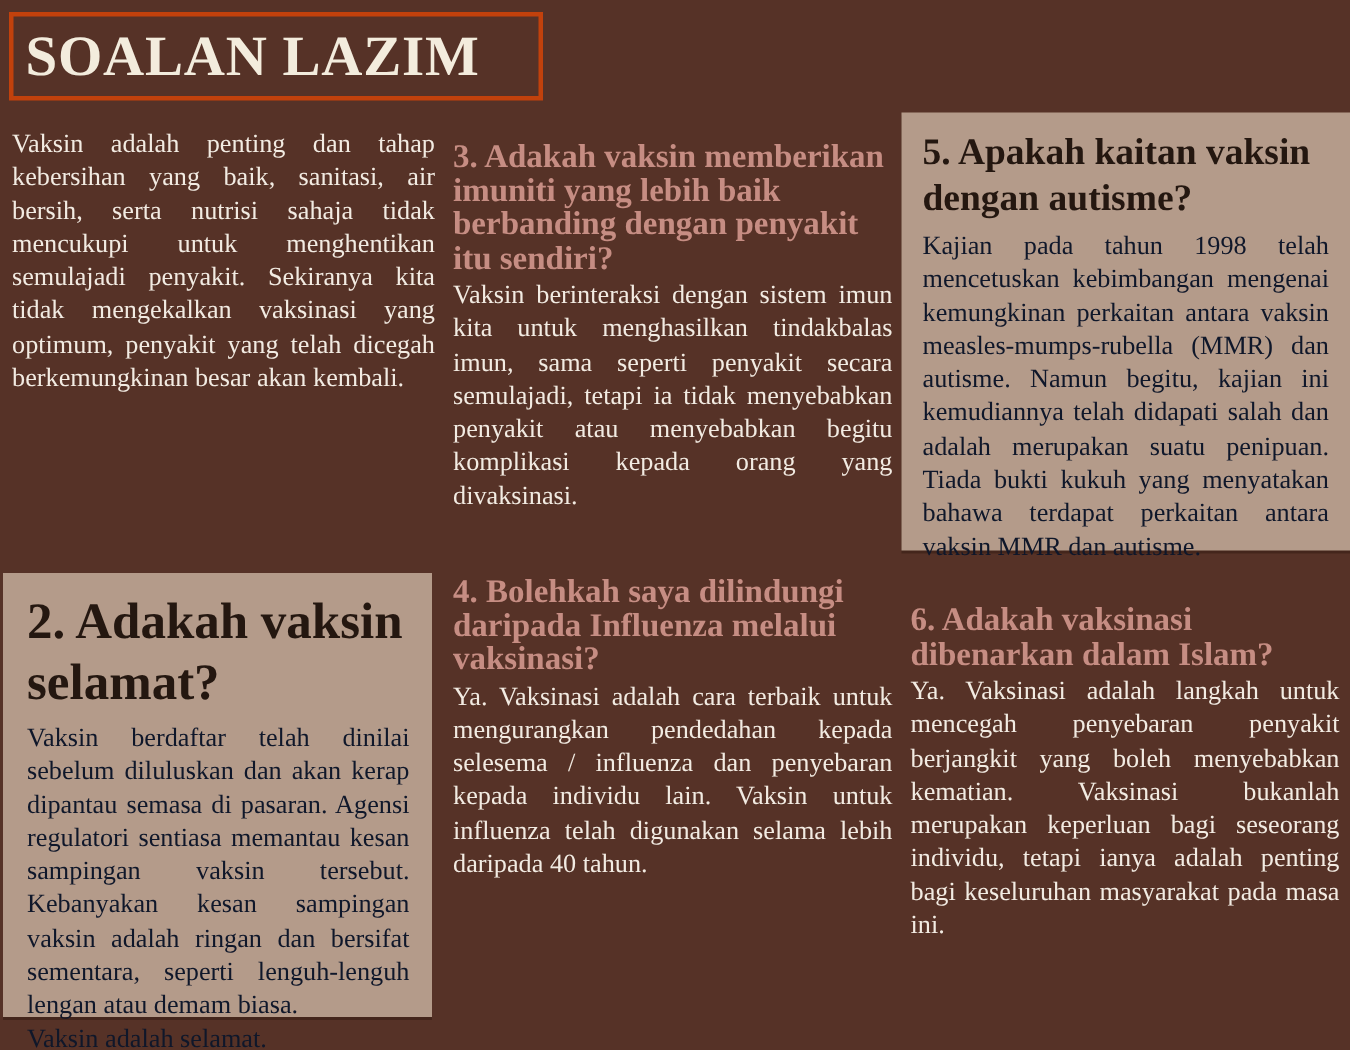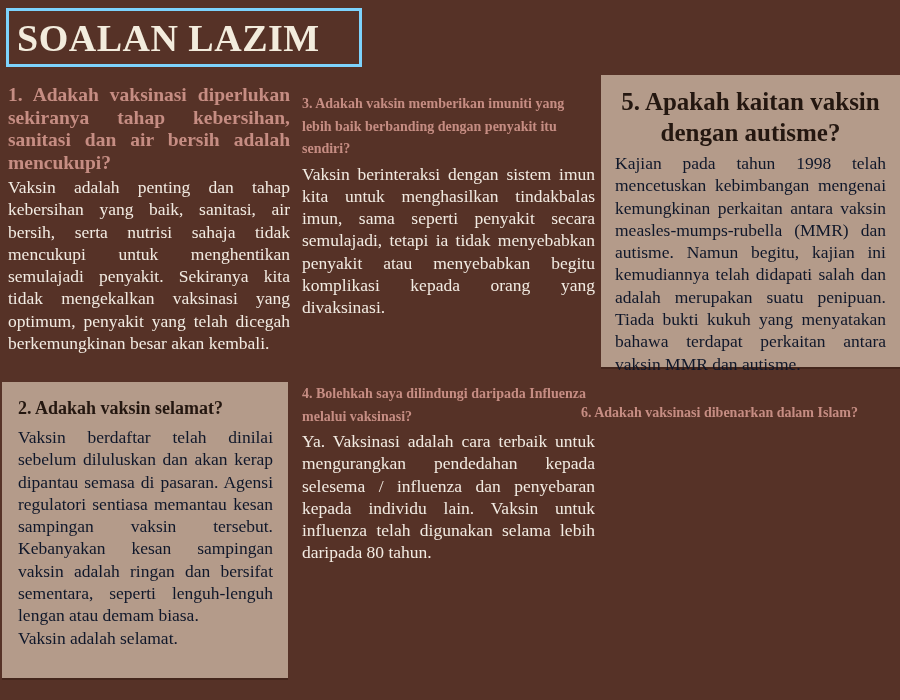--- a/index.html
+++ b/index.html
@@ -14,38 +14,38 @@
     background: #563227;
     font-family: "Liberation Serif", "DejaVu Serif", serif;
     overflow: hidden;
   }
   .title-box {
     position: absolute;
     left: 6px;
     top: 8px;
     width: 350px;
     height: 53px;
-    border: 3px solid #7dd3fc;
+    border: 3px solid #c2410c;
     display: flex;
     align-items: center;
   }
   .title-box h1 {
     margin: 0;
     padding-left: 8px;
     font-size: 38px;
     font-weight: bold;
     color: #f3ecdd;
     letter-spacing: 0.5px;
     white-space: nowrap;
   }
   .qblock { position: absolute; }
   .qhead {
     margin: 0 0 2px 0;
     font-weight: bold;
-    font-size: 14px;
+    font-size: 22px;
     line-height: 22.5px;
     color: #c68d83;
   }
   .qhead.justify { text-align: justify; }
   .qhead.q1size { font-size: 19.5px; }
   .qbody {
     margin: 0;
     font-size: 17.5px;
     line-height: 22.3px;
     color: #f2ebe2;
@@ -54,63 +54,63 @@
   .panel {
     background: #b49b8a;
     box-sizing: border-box;
     box-shadow: 0 2px 0 rgba(35, 18, 10, 0.35);
   }
   .panel .qhead-dark {
     margin: 0 0 4px 0;
     font-weight: bold;
     color: #241710;
   }
-  #q2 .qhead-dark { font-size: 18px; line-height: 28px; }
-  #q5 .qhead-dark { font-size: 25px; line-height: 31px; text-align: center; }
+  #q2 .qhead-dark { font-size: 34px; line-height: 41px; }
+  #q5 .qhead-dark { font-size: 25px; line-height: 31px; }
   .panel .qbody { color: #0f172a; }
 
   #q1 { left: 8px;   top: 84px;  width: 282px; }
   #q2 { left: 2px;   top: 382px; width: 286px; height: 296px; padding: 12px 15px 0 16px; }
   #q3 { left: 302px; top: 93px;  width: 293px; }
   #q4 { left: 302px; top: 383px; width: 293px; }
   #q5 { left: 601px; top: 75px;  width: 299px; height: 292px; padding: 11px 14px 0 14px; }
-  #q6 { left: 581px; top: 402px; width: 286px; }
+  #q6 { left: 607px; top: 402px; width: 286px; }
 </style>
 </head>
 <body>
 
 <div class="poster">
 
   <div class="title-box">
     <h1>SOALAN LAZIM</h1>
   </div>
 
   <section class="qblock" id="q1">
-    <h2 class="qhead justify q1size">1. Adakah vaksinasi diperlukan sekiranya tahap kebersihan, sanitasi dan air bersih adalah mencukupi?</h2>
     <p class="qbody">Vaksin adalah penting dan tahap kebersihan yang baik, sanitasi, air bersih, serta nutrisi sahaja tidak mencukupi untuk menghentikan semulajadi penyakit. Sekiranya kita tidak mengekalkan vaksinasi yang optimum, penyakit yang telah dicegah berkemungkinan besar akan kembali.</p>
   </section>
 
   <section class="qblock panel" id="q2">
     <h2 class="qhead-dark">2. Adakah vaksin selamat?</h2>
     <p class="qbody">Vaksin berdaftar telah dinilai sebelum diluluskan dan akan kerap dipantau semasa di pasaran. Agensi regulatori sentiasa memantau kesan sampingan vaksin tersebut. Kebanyakan kesan sampingan vaksin adalah ringan dan bersifat sementara, seperti lenguh-lenguh lengan atau demam biasa.</p>
     <p class="qbody">Vaksin adalah selamat.</p>
   </section>
 
   <section class="qblock" id="q3">
     <h2 class="qhead">3. Adakah vaksin memberikan imuniti yang lebih baik berbanding dengan penyakit itu sendiri?</h2>
     <p class="qbody">Vaksin berinteraksi dengan sistem imun kita untuk menghasilkan tindakbalas imun, sama seperti penyakit secara semulajadi, tetapi ia tidak menyebabkan penyakit atau menyebabkan begitu komplikasi kepada orang yang divaksinasi.</p>
   </section>
 
   <section class="qblock" id="q4">
     <h2 class="qhead">4. Bolehkah saya dilindungi daripada Influenza melalui vaksinasi?</h2>
-    <p class="qbody">Ya. Vaksinasi adalah cara terbaik untuk mengurangkan pendedahan kepada selesema / influenza dan penyebaran kepada individu lain. Vaksin untuk influenza telah digunakan selama lebih daripada 80 tahun.</p>
+    <p class="qbody">Ya. Vaksinasi adalah cara terbaik untuk mengurangkan pendedahan kepada selesema / influenza dan penyebaran kepada individu lain. Vaksin untuk influenza telah digunakan selama lebih daripada 40 tahun.</p>
   </section>
 
   <section class="qblock panel" id="q5">
     <h2 class="qhead-dark">5. Apakah kaitan vaksin dengan autisme?</h2>
     <p class="qbody">Kajian pada tahun 1998 telah mencetuskan kebimbangan mengenai kemungkinan perkaitan antara vaksin measles-mumps-rubella (MMR) dan autisme. Namun begitu, kajian ini kemudiannya telah didapati salah dan adalah merupakan suatu penipuan. Tiada bukti kukuh yang menyatakan bahawa terdapat perkaitan antara vaksin MMR dan autisme.</p>
   </section>
 
   <section class="qblock" id="q6">
     <h2 class="qhead">6. Adakah vaksinasi dibenarkan dalam Islam?</h2>
+    <p class="qbody">Ya. Vaksinasi adalah langkah untuk mencegah penyebaran penyakit berjangkit yang boleh menyebabkan kematian. Vaksinasi bukanlah merupakan keperluan bagi seseorang individu, tetapi ianya adalah penting bagi keseluruhan masyarakat pada masa ini.</p>
   </section>
 
 </div>
 
 </body></html>

